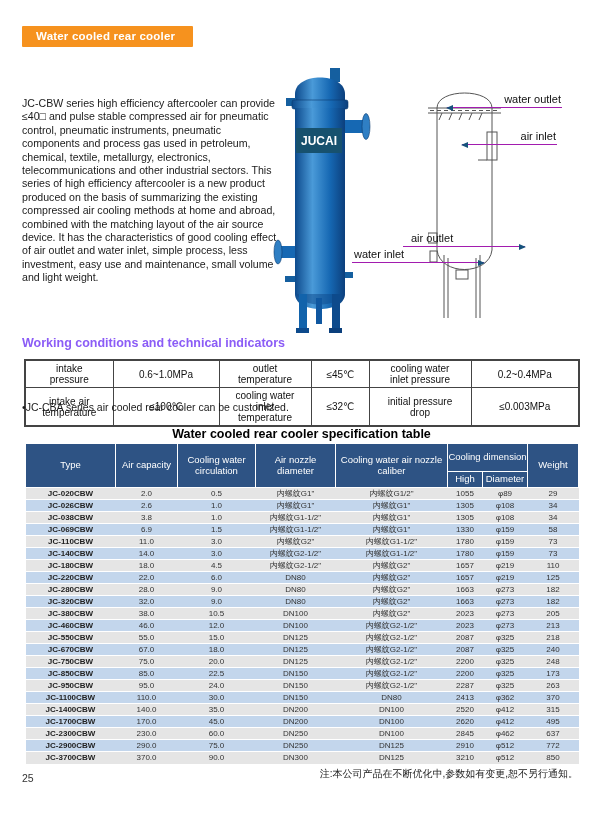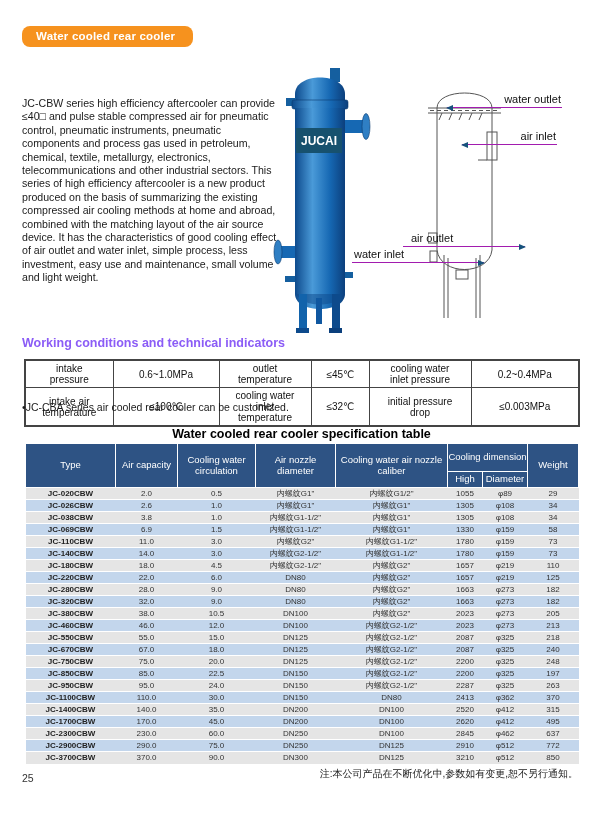--- a/index.html
+++ b/index.html
@@ -1,21 +1,21 @@
 <!DOCTYPE html>
 <html><head>
 <meta charset="utf-8">
 <style>
   * { margin:0; padding:0; box-sizing:border-box; }
   body { background:#e8e8e8; font-family:"Liberation Sans","DejaVu Sans",sans-serif; }
   .page { position:relative; width:603px; height:817px; background:#ffffff; margin:0 auto; overflow:hidden; }
 
   
   .badge { position:absolute; left:22px; top:26px; background:#f6921e; color:#ffffff;
-           font-size:11.5px; font-weight:bold; padding:4px 18px 5px 14px; border-radius:8px;
+           font-size:11.5px; font-weight:bold; padding:4px 18px 5px 14px; border-radius:1px;
            letter-spacing:.2px; }
 
   
   .intro { position:absolute; left:22px; top:97px; width:256px; font-size:10.6px;
            line-height:13.4px; color:#1a1a1a; }
 
   
   .photo { position:absolute; left:272px; top:58px; width:160px; height:280px; }
 
   
@@ -387,21 +387,21 @@
           <td>248</td>
         </tr>
         <tr class="alt">
           <td>JC-850CBW</td>
           <td>85.0</td>
           <td>22.5</td>
           <td>DN150</td>
           <td>内螺纹G2-1/2"</td>
           <td>2200</td>
           <td>φ325</td>
-          <td>197</td>
+          <td>173</td>
         </tr>
         <tr>
           <td>JC-950CBW</td>
           <td>95.0</td>
           <td>24.0</td>
           <td>DN150</td>
           <td>内螺纹G2-1/2"</td>
           <td>2287</td>
           <td>φ325</td>
           <td>263</td>

